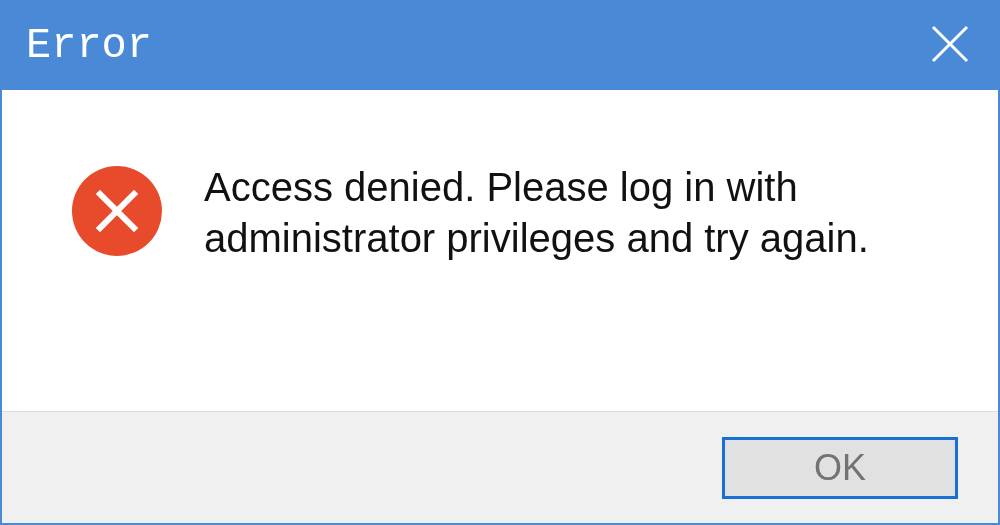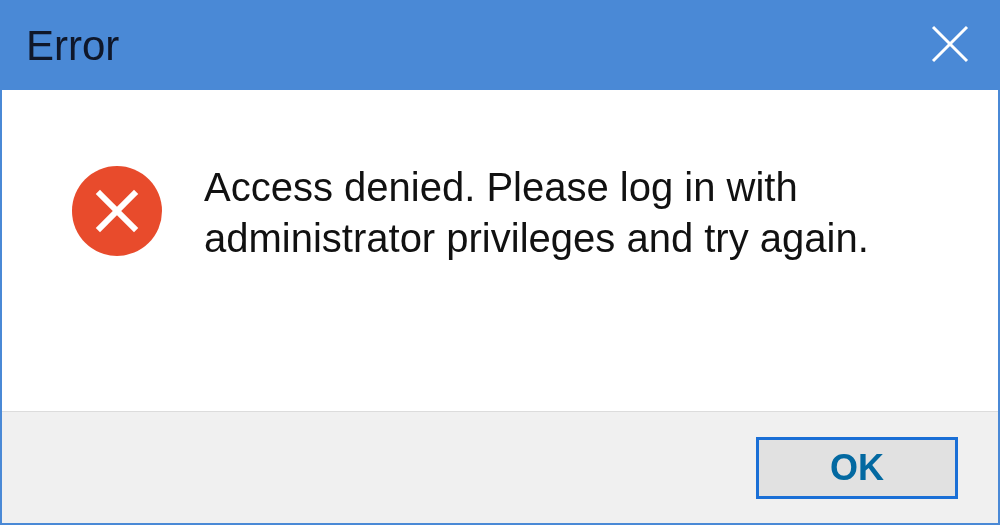--- a/index.html
+++ b/index.html
@@ -23,21 +23,22 @@
       background: #ffffff;
     }
     .titlebar {
       background: #4a89d6;
       height: 88px;
       display: flex;
       align-items: center;
       justify-content: space-between;
       padding-left: 24px;
       padding-right: 0;
-      color: #0f172a;
+      color: #ffffff;
+      font-family: Liberation Mono, monospace;
     }
     .titlebar-title {
       font-size: 42px;
       font-weight: 400;
     }
     .titlebar-close {
       width: 96px;
       height: 88px;
       display: flex;
       align-items: center;
@@ -83,32 +84,31 @@
     .footer {
       background: #f0f0f0;
       height: 112px;
       display: flex;
       align-items: center;
       justify-content: flex-end;
       padding-right: 40px;
       border-top: 1px solid #dcdcdc;
     }
     .ok-button {
-      width: 202px;
+      width: 236px;
       height: 62px;
       background: #e1e1e1;
       border: 3px solid #1a6fd6;
       font-size: 36px;
       font-family: inherit;
-      color: #0369a1;
+      color: #737373;
       cursor: pointer;
       display: flex;
       align-items: center;
       justify-content: center;
-      font-weight: bold;
     }
   </style>
 </head>
 <body>
 
 <div class="dialog">
 
   <div class="titlebar">
     <div class="titlebar-title">Error</div>
     <div class="titlebar-close">

